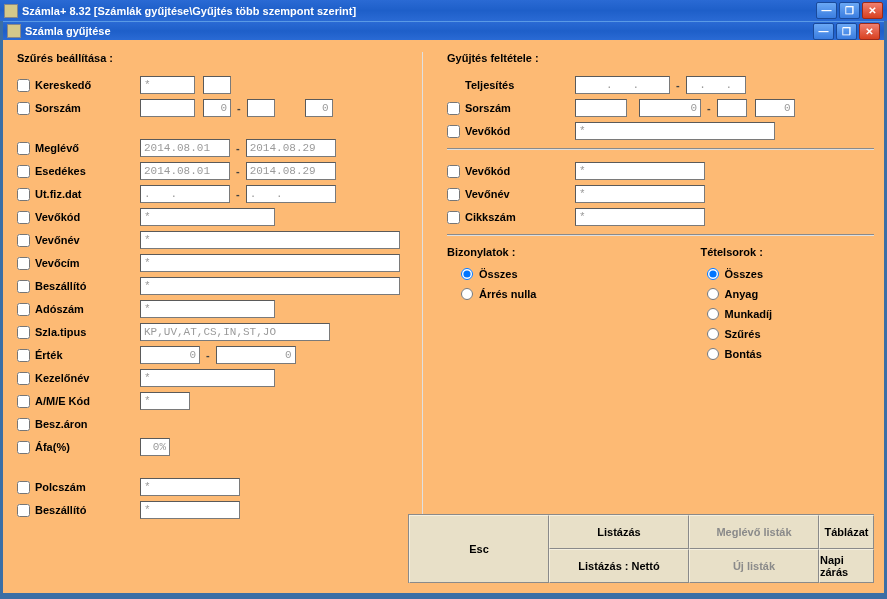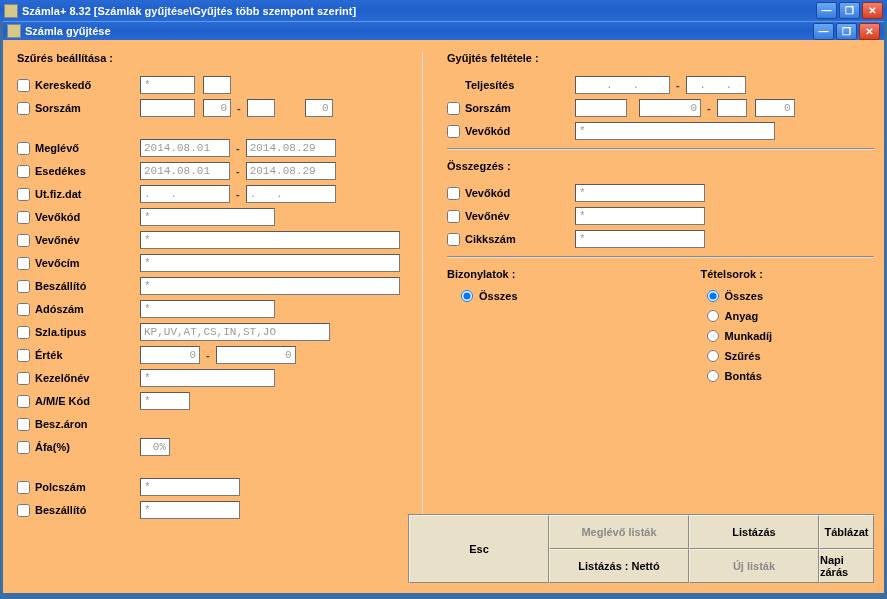--- a/index.html
+++ b/index.html
@@ -329,21 +329,20 @@
       <input type="text" class="txt" style="width: 40px; text-align: right;" value="0">
     </div>
     <div class="row">
       <input type="checkbox" class="chk" style="">
       <span class="lbl" style="width:110px">Vevőkód</span>
       <input type="text" class="txt" style="width: 200px;" value="*">
     </div>
 
     <div class="hr"></div>
 
-    <div class="section-title">Összegzés :</div>
     <div class="row">
       <input type="checkbox" class="chk" style="">
       <span class="lbl" style="width:110px">Vevőkód</span>
       <input type="text" class="txt" style="width: 130px;" value="*">
     </div>
     <div class="row">
       <input type="checkbox" class="chk" style="">
       <span class="lbl" style="width:110px">Vevőnév</span>
       <input type="text" class="txt" style="width: 130px;" value="*">
     </div>
@@ -355,20 +354,24 @@
 
     <div class="hr"></div>
 
     <div class="two-cols">
       <div class="col-section">
         <div class="section-title">Bizonylatok :</div>
         <div class="radio-col" style="margin-left:14px">
           <label class="radio-row">
               <input type="radio" name="biz" checked="" style="">
               <span>Összes</span>
+            </label>
+          <label class="radio-row">
+              <input type="radio" name="biz" style="">
+              <span>Árrés nulla</span>
             </label>
         </div>
       </div>
       <div class="col-section">
         <div class="section-title">Tételsorok :</div>
         <div class="radio-col" style="margin-left:6px">
           <label class="radio-row">
               <input type="radio" name="tet" checked="" style="">
               <span>Összes</span>
             </label>
@@ -386,22 +389,22 @@
             </label>
           <label class="radio-row">
               <input type="radio" name="tet" style="">
               <span>Bontás</span>
             </label>
         </div>
       </div>
     </div>
 
     <div class="btn-grid">
+      <div class="btn">Listázás</div>
       <div class="btn disabled">Meglévő listák</div>
-      <div class="btn">Listázás</div>
       <div class="btn">Táblázat</div>
       <div class="btn esc">Esc</div>
       <div class="btn">Listázás : Nettó</div>
       <div class="btn disabled">Új listák</div>
       <div class="btn">Napi zárás</div>
     </div>
 
   </div>
 </div>
 

